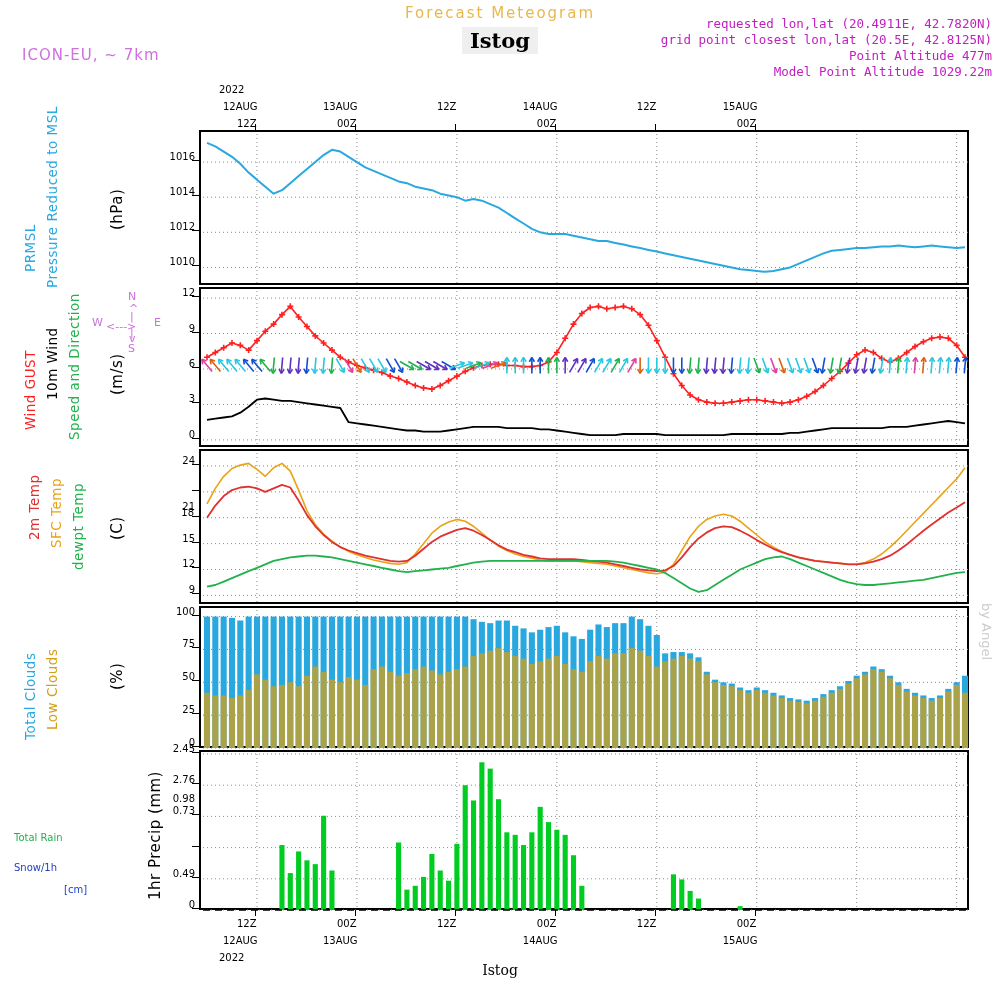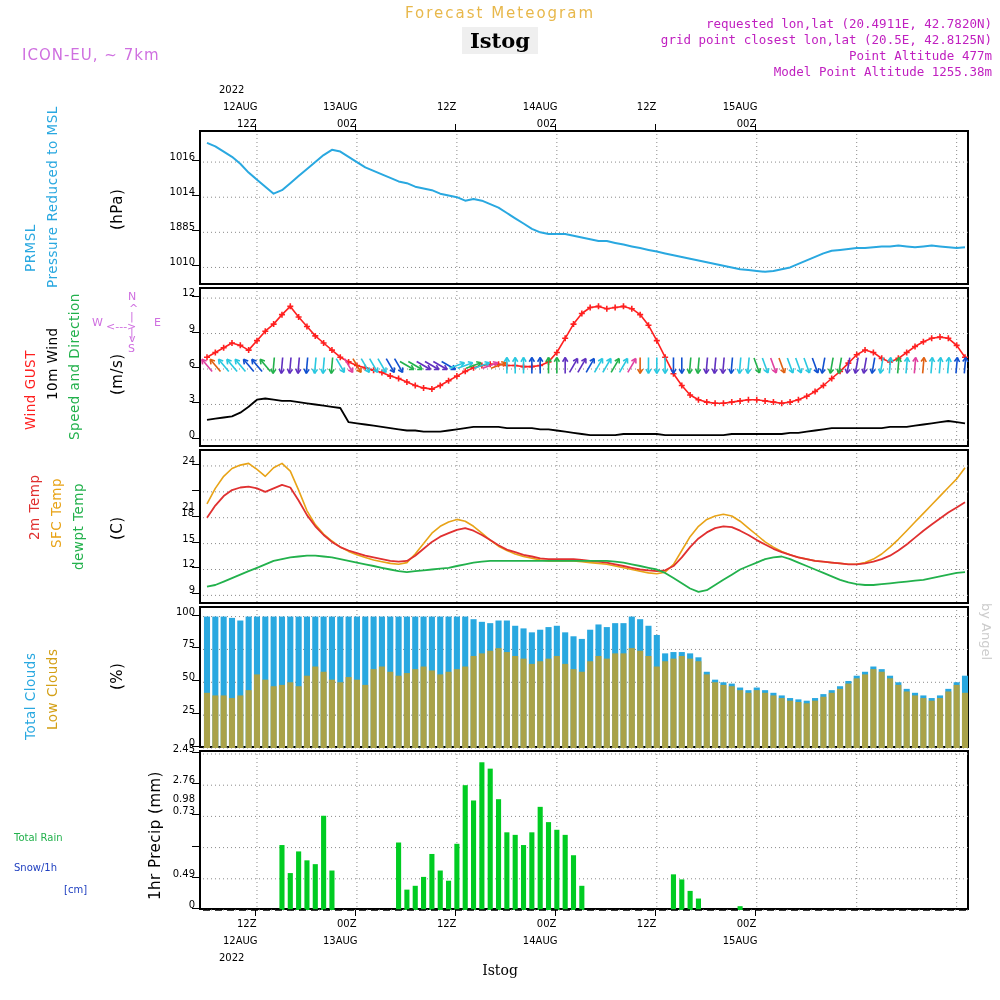--- a/index.html
+++ b/index.html
@@ -24,21 +24,21 @@
 </style>
 </head>
 <body>
 
 <div class="abs" id="header-title">Forecast Meteogram</div>
 <div class="abs" id="station-title"><span>Istog</span></div>
 <div class="abs" id="model-label">ICON-EU, ~ 7km</div>
 <div class="abs meta" id="meta1">requested lon,lat (20.4911E, 42.7820N)</div>
 <div class="abs meta" id="meta2">grid point closest lon,lat (20.5E, 42.8125N)</div>
 <div class="abs meta" id="meta3">Point Altitude 477m</div>
-<div class="abs meta" id="meta4">Model Point Altitude 1255.38m</div>
+<div class="abs meta" id="meta4">Model Point Altitude 1029.22m</div>
 <div class="abs" id="watermark">by Angel</div>
 
 <div id="top-axis">
     <div class="xlab" style="left: 218.978px; top: 84px;">2022</div>
     <div class="xlab" style="left: 222.978px; top: 101px;">12AUG</div>
     <div class="xlab" style="left: 236.978px; top: 118px;">12Z</div>
     <div style="position: absolute; left: 254.978px; top: 124px; height: 6px; border-left: 1px solid rgb(0, 0, 0);"></div>
     <div class="xlab" style="left: 322.934px; top: 101px;">13AUG</div>
     <div class="xlab" style="left: 336.934px; top: 118px;">00Z</div>
     <div style="position: absolute; left: 354.934px; top: 124px; height: 6px; border-left: 1px solid rgb(0, 0, 0);"></div>
@@ -875,21 +875,21 @@
     <div style="position: absolute; left: 654.802px; top: 910px; height: 6px; border-left: 1px solid rgb(0, 0, 0);"></div>
     <div class="xlab" style="left: 736.758px; top: 918px;">00Z</div>
     <div class="xlab" style="left: 722.758px; top: 935px;">15AUG</div>
     <div style="position: absolute; left: 754.758px; top: 910px; height: 6px; border-left: 1px solid rgb(0, 0, 0);"></div>
     <div class="xlab" style="left: 218.978px; top: 952px;">2022</div>
   </div>
 <div id="bottom-caption">Istog</div>
 
 <div class="ytick" style="left: 137px; width: 58px; top: 256.442px;">1010</div>
 <div style="position: absolute; left: 192px; top: 265.442px; width: 7px; border-top: 1px solid rgb(0, 0, 0);"></div>
-<div class="ytick" style="left: 137px; width: 58px; top: 221.326px;">1885</div>
+<div class="ytick" style="left: 137px; width: 58px; top: 221.326px;">1012</div>
 <div style="position: absolute; left: 192px; top: 230.326px; width: 7px; border-top: 1px solid rgb(0, 0, 0);"></div>
 <div class="ytick" style="left: 137px; width: 58px; top: 186.209px;">1014</div>
 <div style="position: absolute; left: 192px; top: 195.209px; width: 7px; border-top: 1px solid rgb(0, 0, 0);"></div>
 <div class="ytick" style="left: 137px; width: 58px; top: 151.093px;">1016</div>
 <div style="position: absolute; left: 192px; top: 160.093px; width: 7px; border-top: 1px solid rgb(0, 0, 0);"></div>
 <div class="ytick" style="left: 137px; width: 58px; top: 428.909px;">0</div>
 <div style="position: absolute; left: 192px; top: 437.909px; width: 7px; border-top: 1px solid rgb(0, 0, 0);"></div>
 <div class="ytick" style="left: 137px; width: 58px; top: 393.455px;">3</div>
 <div style="position: absolute; left: 192px; top: 402.455px; width: 7px; border-top: 1px solid rgb(0, 0, 0);"></div>
 <div class="ytick" style="left: 137px; width: 58px; top: 358px;">6</div>

